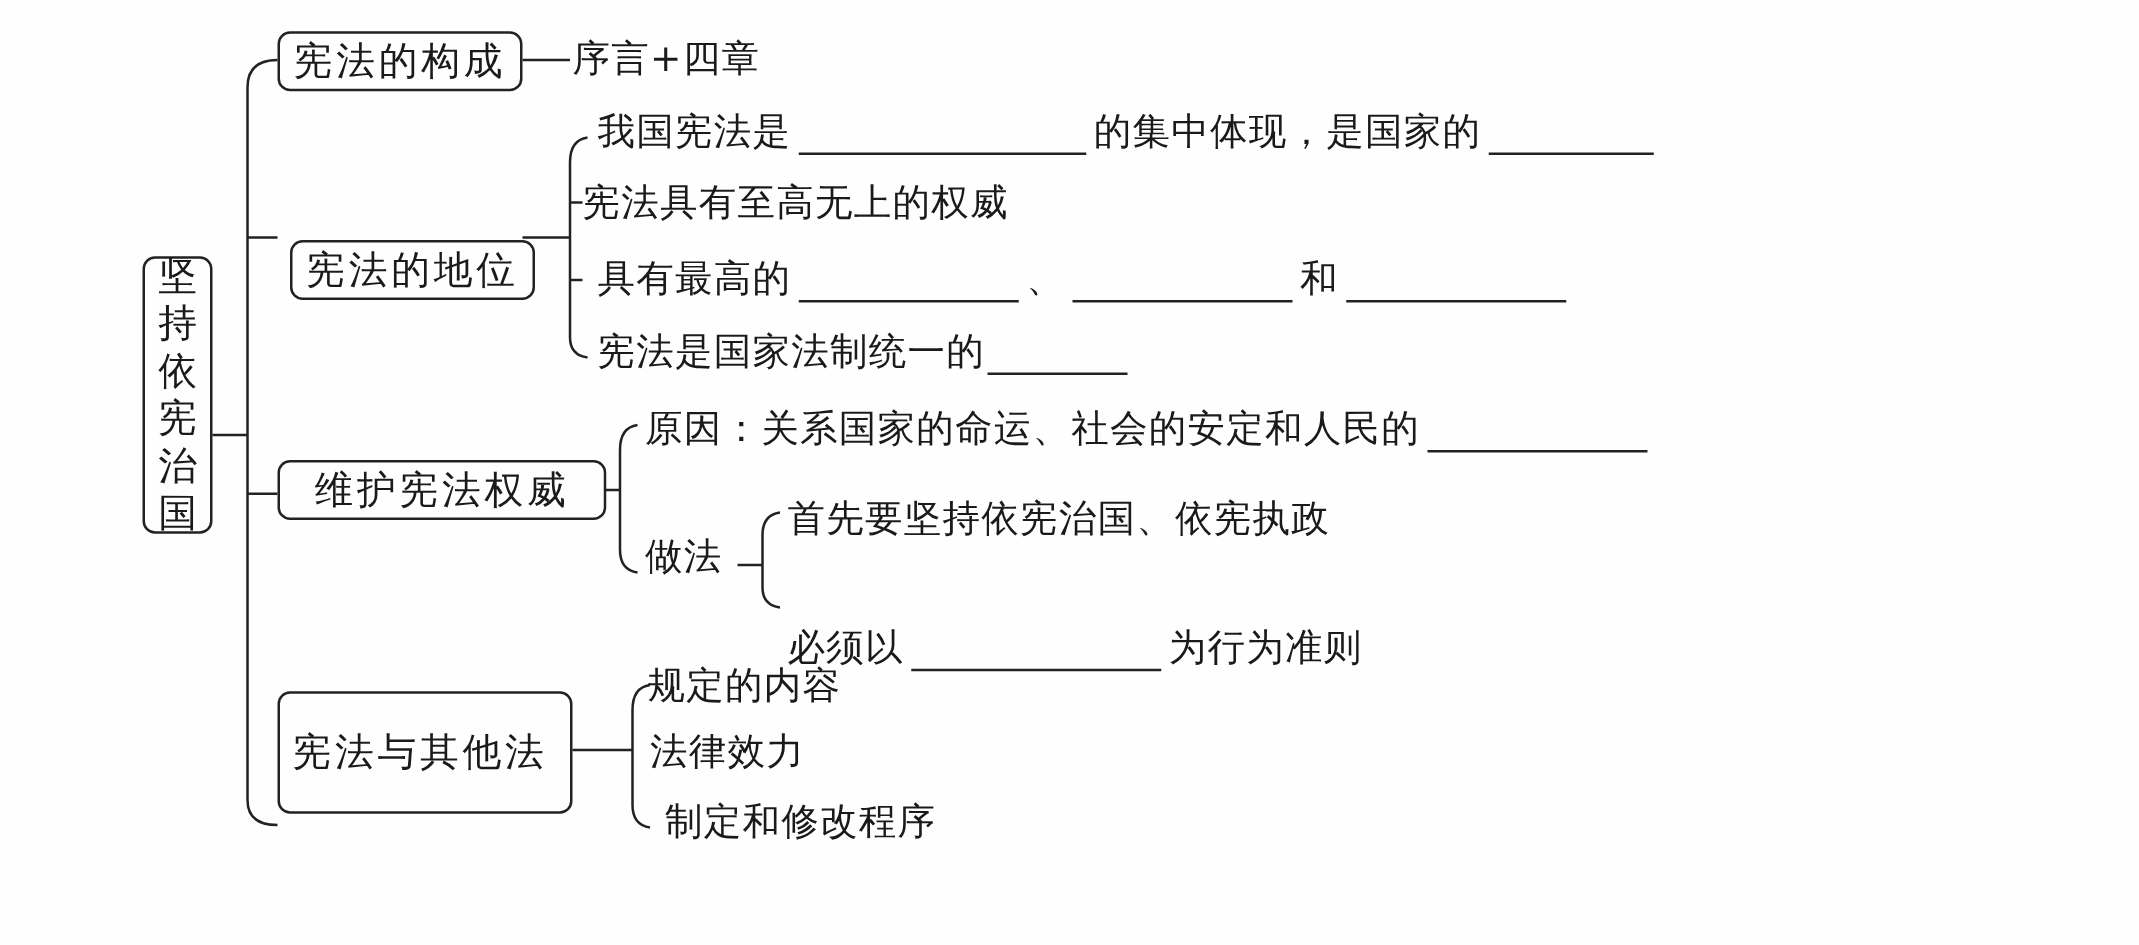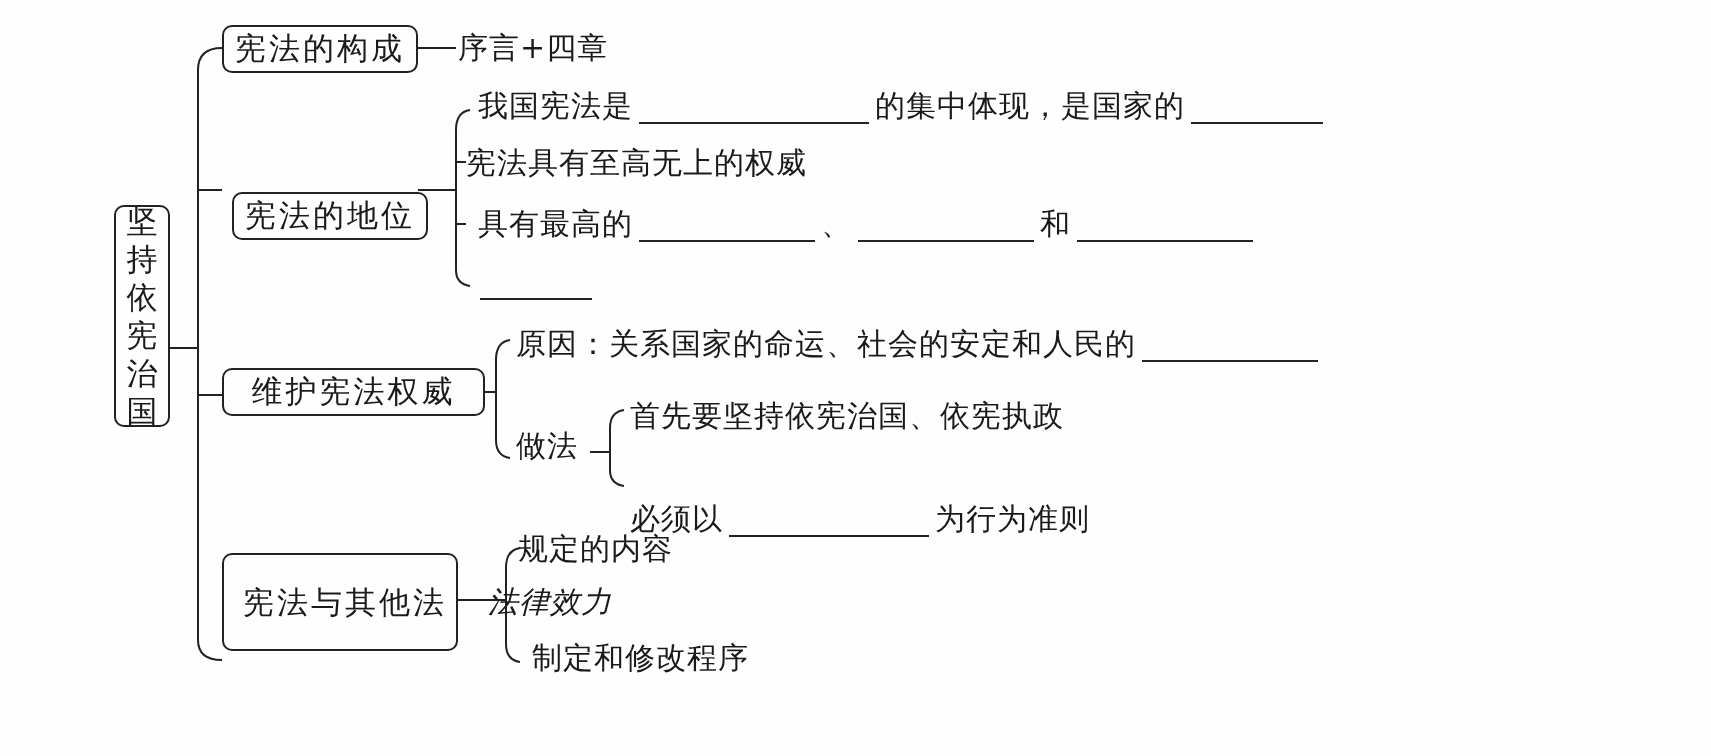--- a/index.html
+++ b/index.html
@@ -62,33 +62,33 @@
   <span>宪法的地位</span>
 </div>
 <div class="abs txt" style="left:478px;top:88px;">
   <span>我国宪法是</span><span class="blank" style="width:230px;"></span><span>的集中体现，是国家的</span><span class="blank" style="width:132px;"></span>
 </div>
 <div class="abs txt" style="left:466px;top:145px;">宪法具有至高无上的权威</div>
 <div class="abs txt" style="left:478px;top:206px;">
   <span>具有最高的</span><span class="blank" style="width:176px;"></span><span>、</span><span class="blank" style="width:176px;"></span><span>和</span><span class="blank" style="width:176px;"></span>
 </div>
 <div class="abs txt" style="left:478px;top:264px;">
-  <span class="blank" style="width:112px;margin-left:2px;"></span>
+  <span>宪法是国家法制统一的</span><span class="blank" style="width:112px;margin-left:2px;"></span>
 </div>
 
 <div class="abs box" style="left:222px;top:368px;width:263px;height:48px;">
   <span>维护宪法权威</span>
 </div>
 <div class="abs txt" style="left:516px;top:326px;">
   <span>原因：</span><span>关系国家的命运、社会的安定和人民的</span><span class="blank" style="width:176px;"></span>
 </div>
 <div class="abs txt" style="left:516px;top:430px;font-family:Liberation Mono, monospace;">做法</div>
 <div class="abs txt" style="left:630px;top:398px;">首先要坚持依宪治国、依宪执政</div>
 <div class="abs txt" style="left:630px;top:462px;margin-top:39px;">
   <span>必须以</span><span class="blank" style="width:200px;"></span><span>为行为准则</span>
 </div>
 
-<div class="abs box" style="left:222px;top:553px;width:236px;height:98px;flex-direction:column;align-items:center;padding-left:10px;">
+<div class="abs box" style="left:222px;top:553px;width:236px;height:98px;flex-direction:column;align-items:flex-start;padding-left:10px;">
   <span style="line-height:40px;">宪法与其他法</span>
 </div>
 <div class="abs txt" style="left:518px;top:531px;">规定的内容</div>
-<div class="abs txt" style="left:488px;top:584px;font-style:italic;">法律效力</div>
+<div class="abs txt" style="left:520px;top:584px;">法律效力</div>
 <div class="abs txt" style="left:532px;top:640px;">制定和修改程序</div>
 
 </body></html>

